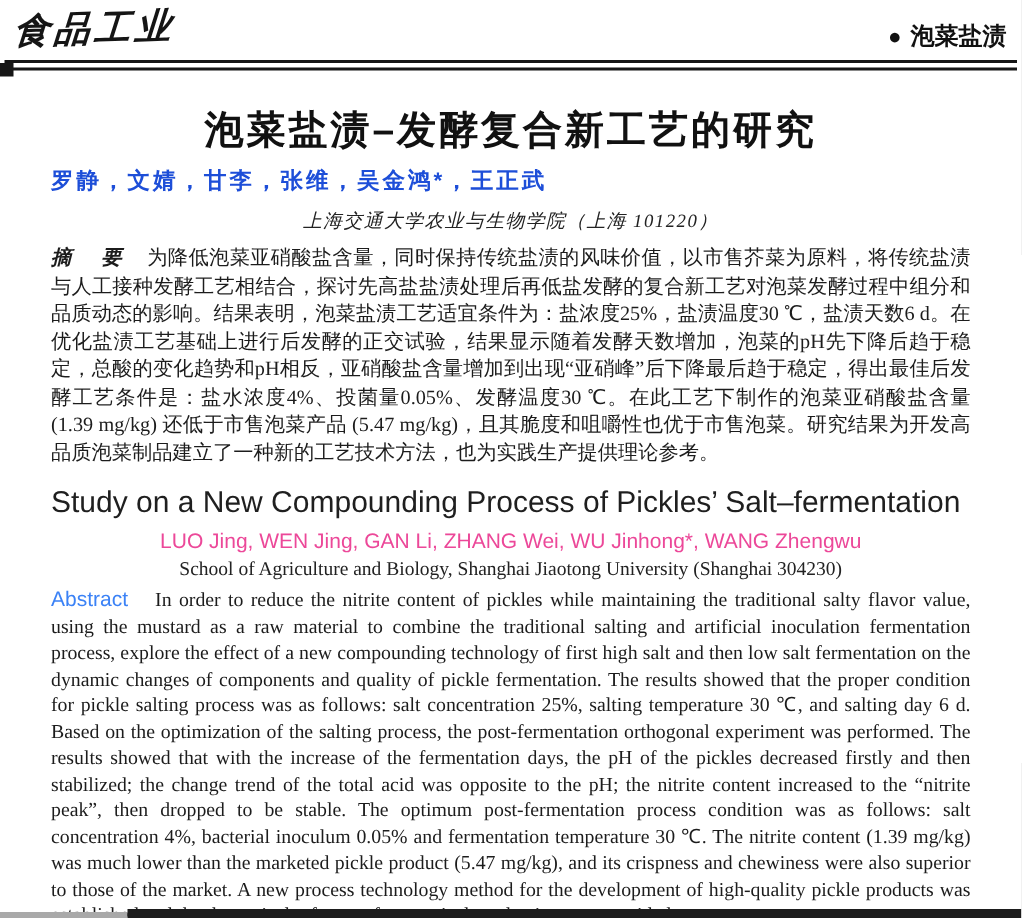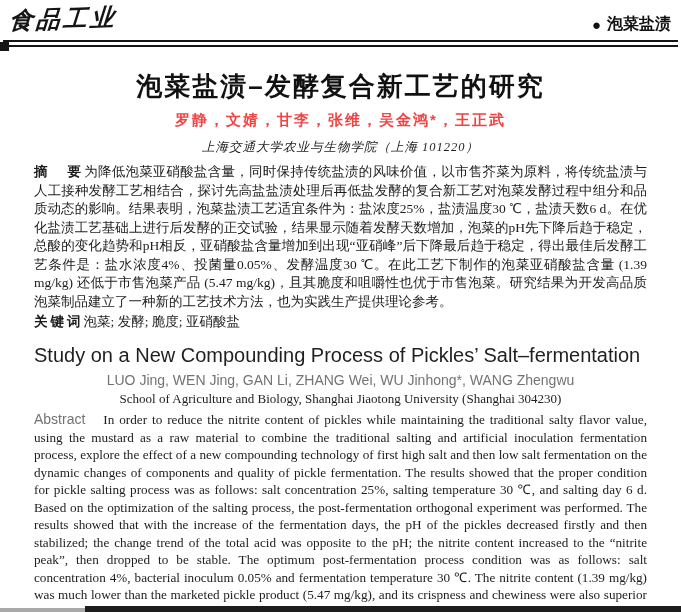--- a/index.html
+++ b/index.html
@@ -66,46 +66,48 @@
     text-align: center;
     font-family: "Liberation Sans", sans-serif;
     font-weight: bold;
     font-size: 26px;
     line-height: 30px;
     letter-spacing: 2px;
     color: #111;
   }
   .zh-authors {
     margin-top: 10px;
-    text-align: center;
+    text-align: left;
     font-family: "Liberation Sans", sans-serif;
     font-weight: bold;
     font-size: 15px;
     letter-spacing: 2px;
-    color: #ef4444;
+    color: #1d4ed8;
   }
   .zh-affiliation {
     margin-top: 9px;
     text-align: center;
     font-style: italic;
     font-size: 12.5px;
     letter-spacing: 1px;
     color: #222;
   }
   .zh-abstract {
     margin: 7px 0 0 0;
     text-align: justify;
     font-size: 13.5px;
     line-height: 18.5px;
     color: #1c1c1c;
   }
   .zh-label {
     font-family: "Liberation Sans", sans-serif;
     font-weight: bold;
+    margin-right: 14px;
     letter-spacing: 3px;
+    font-style: italic;
   }
   .zh-keywords {
     margin: 1px 0 0 0;
     font-size: 13.5px;
     line-height: 19px;
     color: #1c1c1c;
   }
   
   .en-title {
     margin: 13px 0 0 0;
@@ -114,40 +116,40 @@
     font-weight: normal;
     font-size: 20px;
     line-height: 23px;
     color: #1f1f1f;
   }
   .en-authors {
     margin-top: 5px;
     text-align: center;
     font-family: "Liberation Sans", sans-serif;
     font-size: 14px;
-    color: #737373;
+    color: #ec4899;
   }
   .en-affiliation {
     margin-top: 3px;
     text-align: center;
     font-size: 13px;
     color: #222;
   }
   .en-abstract {
     margin: 4px 0 0 0;
     text-align: justify;
     font-size: 13.2px;
     line-height: 17.5px;
     color: #1c1c1c;
   }
   .en-label {
     font-family: "Liberation Sans", sans-serif;
     font-size: 14px;
     margin-right: 18px;
-    color: #737373;
+    color: #3b82f6;
   }
   
   .bottom-bar {
     position: absolute;
     left: 0;
     bottom: 0;
     width: 100%;
     height: 8px;
     display: flex;
     align-items: flex-end;
@@ -176,23 +178,20 @@
     <h1 class="zh-title">泡菜盐渍–发酵复合新工艺的研究</h1>
 
     <div class="zh-authors">罗静，文婧，甘李，张维，吴金鸿*，王正武</div>
 
     <div class="zh-affiliation">上海交通大学农业与生物学院（上海 101220）</div>
 
     <p class="zh-abstract">
       <span class="zh-label">摘　要</span><span>为降低泡菜亚硝酸盐含量，同时保持传统盐渍的风味价值，以市售芥菜为原料，将传统盐渍与人工接种发酵工艺相结合，探讨先高盐盐渍处理后再低盐发酵的复合新工艺对泡菜发酵过程中组分和品质动态的影响。结果表明，泡菜盐渍工艺适宜条件为：盐浓度25%，盐渍温度30 ℃，盐渍天数6 d。在优化盐渍工艺基础上进行后发酵的正交试验，结果显示随着发酵天数增加，泡菜的pH先下降后趋于稳定，总酸的变化趋势和pH相反，亚硝酸盐含量增加到出现“亚硝峰”后下降最后趋于稳定，得出最佳后发酵工艺条件是：盐水浓度4%、投菌量0.05%、发酵温度30 ℃。在此工艺下制作的泡菜亚硝酸盐含量 (1.39 mg/kg) 还低于市售泡菜产品 (5.47 mg/kg)，且其脆度和咀嚼性也优于市售泡菜。研究结果为开发高品质泡菜制品建立了一种新的工艺技术方法，也为实践生产提供理论参考。</span>
     </p>
 
-    <p class="zh-keywords">
-      <span class="zh-label">关键词</span><span>泡菜; 发酵; 脆度; 亚硝酸盐</span>
-    </p>
 
     <h2 class="en-title">Study on a New Compounding Process of Pickles’ Salt–fermentation</h2>
 
     <div class="en-authors">LUO Jing, WEN Jing, GAN Li, ZHANG Wei, WU Jinhong*, WANG Zhengwu</div>
 
     <div class="en-affiliation">School of Agriculture and Biology, Shanghai Jiaotong University (Shanghai 304230)</div>
 
     <p class="en-abstract">
       <span class="en-label">Abstract</span><span>In order to reduce the nitrite content of pickles while maintaining the traditional salty flavor value, using the mustard as a raw material to combine the traditional salting and artificial inoculation fermentation process, explore the effect of a new compounding technology of first high salt and then low salt fermentation on the dynamic changes of components and quality of pickle fermentation. The results showed that the proper condition for pickle salting process was as follows: salt concentration 25%, salting temperature 30 ℃, and salting day 6 d. Based on the optimization of the salting process, the post-fermentation orthogonal experiment was performed. The results showed that with the increase of the fermentation days, the pH of the pickles decreased firstly and then stabilized; the change trend of the total acid was opposite to the pH; the nitrite content increased to the “nitrite peak”, then dropped to be stable. The optimum post-fermentation process condition was as follows: salt concentration 4%, bacterial inoculum 0.05% and fermentation temperature 30 ℃. The nitrite content (1.39 mg/kg) was much lower than the marketed pickle product (5.47 mg/kg), and its crispness and chewiness were also superior to those of the market. A new process technology method for the development of high-quality pickle products was established and the theoretical reference for practical production was provided.</span>
     </p>

